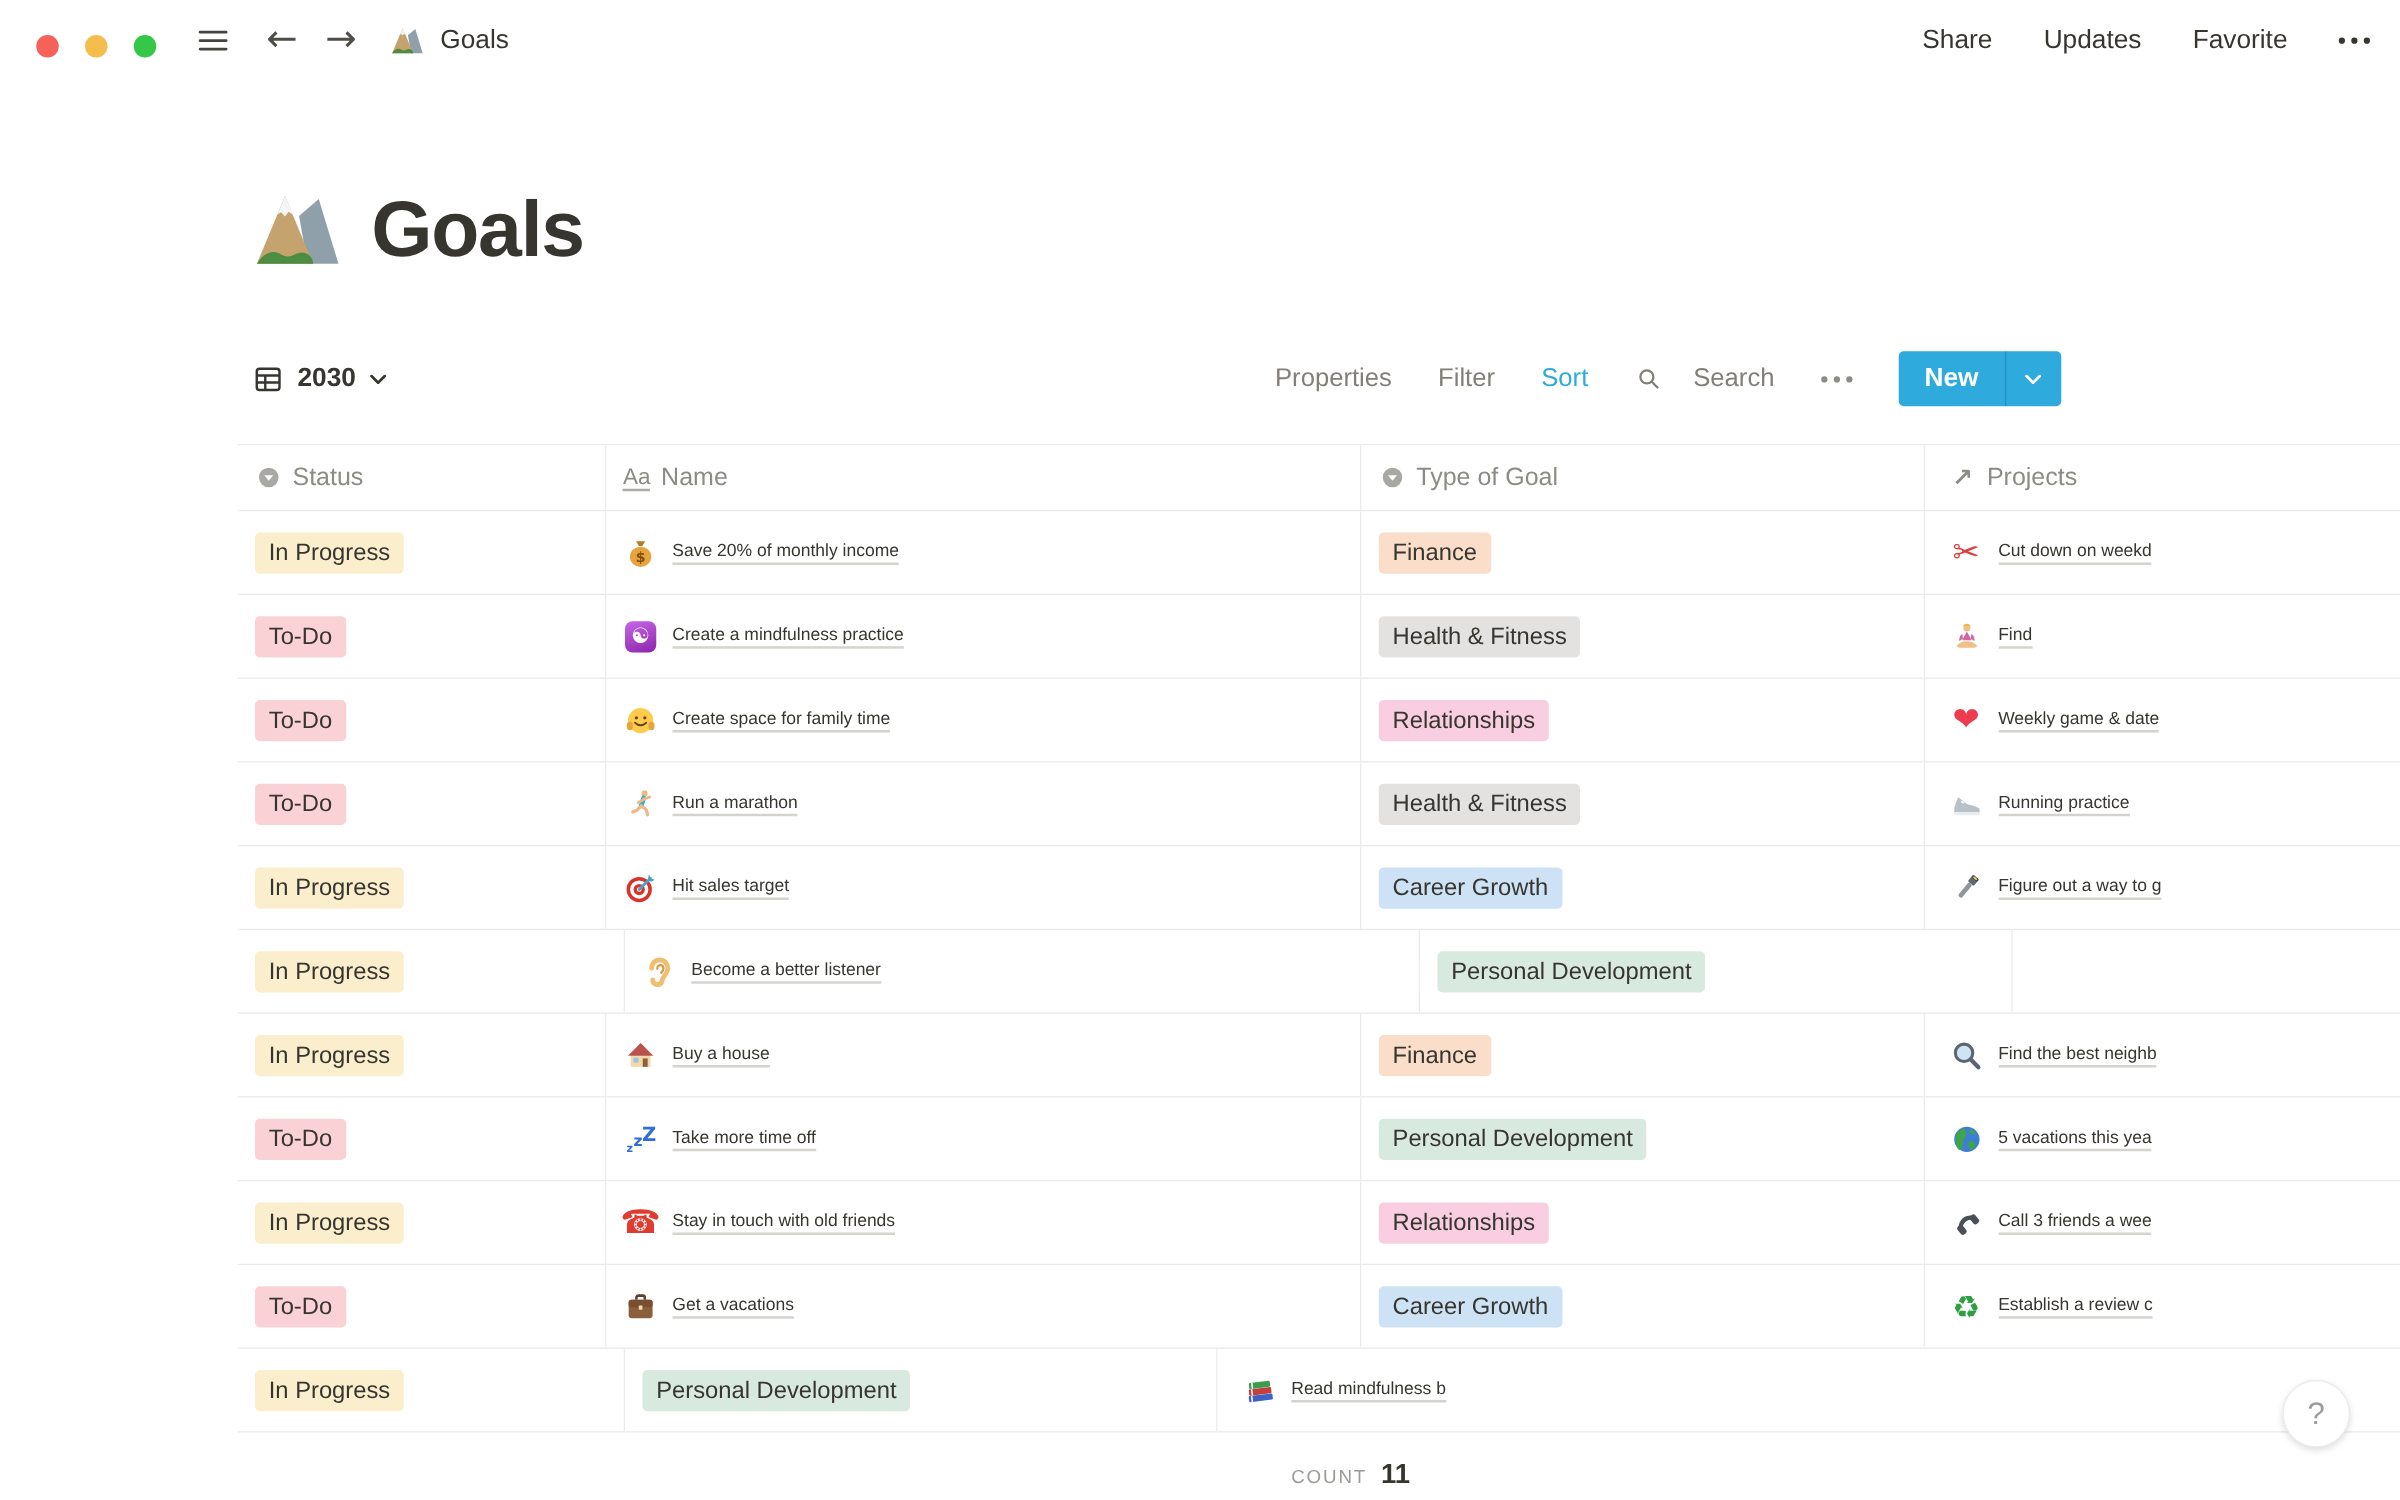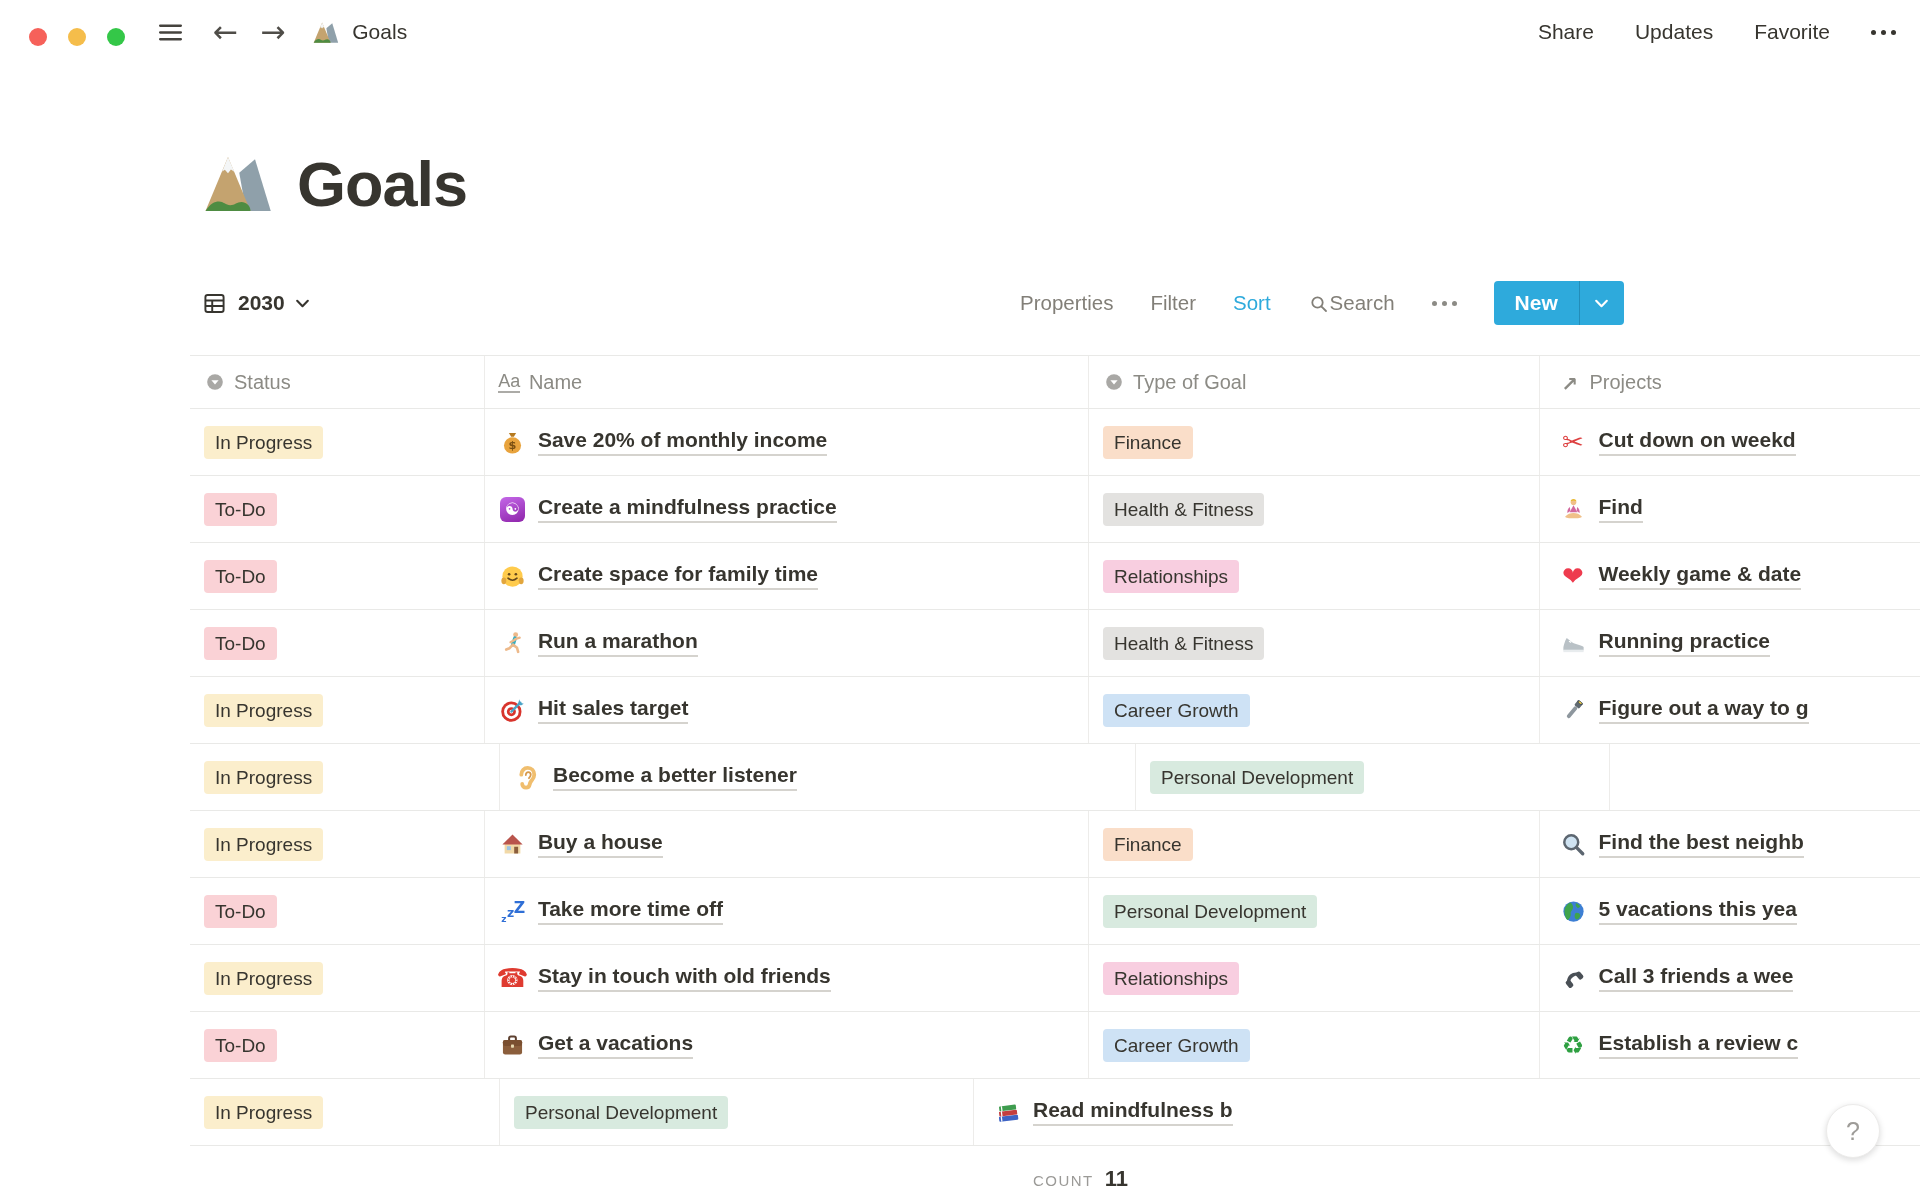--- a/index.html
+++ b/index.html
@@ -26,41 +26,41 @@
 
   
   .controls-left{position:absolute;left:202px;top:281px;height:44px;display:flex;align-items:center}
   .view-ic{width:25px;height:25px;margin-right:11px}
   .view-ic svg{width:25px;height:25px;display:block}
   .view-label{font-size:21px;font-weight:700}
   .chev-dark{margin-left:9px;color:#37352F;display:flex}
   .chev-dark svg,.chev-white svg{width:17px;height:17px;display:block}
   .controls-right{position:absolute;left:1020px;top:281px;height:44px;display:flex;align-items:center;gap:37px;font-size:20.5px;color:#827F78}
   .ctl{white-space:nowrap}
-  .search-group{display:flex;align-items:flex-end;gap:0}
+  .search-group{display:flex;align-items:center;gap:25px}
   .search-group svg{width:22px;height:22px}
   .new-btn{display:flex;height:44px;border-radius:4px;overflow:hidden;color:#fff;cursor:pointer}
   .new-main{padding:0 21px;display:flex;align-items:center;font-size:21px;font-weight:600}
   .new-chev{width:44px;display:flex;align-items:center;justify-content:center;border-left:1px solid rgba(8,70,96,0.28)}
 
   
   .table{position:absolute;left:190px;top:355px;width:1730px;overflow:hidden}
   .thead{display:flex;height:52px;align-items:center;border-top:1px solid #E9E9E7;border-bottom:1px solid #E9E9E7;color:#8C8B85;font-size:20px}
   .trow{display:flex;height:66px;align-items:center;border-bottom:1px solid #E9E9E7}
   .cell{height:100%;display:flex;align-items:center;box-sizing:border-box;overflow:hidden}
   .col-status{width:310px;padding-left:14px;border-right:1px solid #EDECEA}
   .col-name{width:636px;padding-left:14px;border-right:1px solid #EDECEA}
   .col-type{width:474px;padding-left:14px;border-right:1px solid #EDECEA}
   .col-proj{width:400px;padding-left:20px}
-  .hicon{width:21px;height:21px;margin-right:9px;display:flex;align-items:flex-start;justify-content:center;color:#8C8B85}
+  .hicon{width:21px;height:21px;margin-right:9px;display:flex;align-items:center;justify-content:center;color:#8C8B85}
   .hicon svg{width:20px;height:20px;display:block}
   .aa-ic{font-size:18px;color:#8C8B85;border-bottom:2px solid #ACABA7;line-height:1;padding-bottom:1px;font-weight:500}
   .rel-ic{font-size:20px;font-weight:600;font-family:"DejaVu Sans",sans-serif}
   .badge{padding:3px 11px;border-radius:4px;font-size:19px;line-height:27px;white-space:nowrap;font-weight:500}
-  .linkish{font-size:21px;font-weight:700;border-bottom:2px solid #D5D3CE;padding-bottom:2px;white-space:nowrap}
+  .linkish{font-size:14px;font-weight:400;border-bottom:2px solid #D5D3CE;padding-bottom:2px;white-space:nowrap}
   .cicon{width:27px;height:27px;margin-right:12px;flex:none;display:flex;align-items:center;justify-content:center;
          font-family:"DejaVu Sans",sans-serif;font-size:24px;line-height:1}
   .cicon svg{width:27px;height:27px;display:block}
   .tfoot{display:flex;justify-content:flex-end;align-items:baseline;width:946px;padding:20px 8px 0 0;box-sizing:border-box}
   .count-label{font-size:15px;letter-spacing:1.5px;color:#9B9A97}
   .count-value{font-size:22px;color:#37352F;margin-left:11px;font-weight:700}
 
   
   .help{position:absolute;left:1826px;top:1104px;width:52px;height:52px;border-radius:50%;background:#fff;
         border:1px solid #ECEBEA;box-shadow:0 2px 6px rgba(15,15,15,0.15);display:flex;align-items:center;

